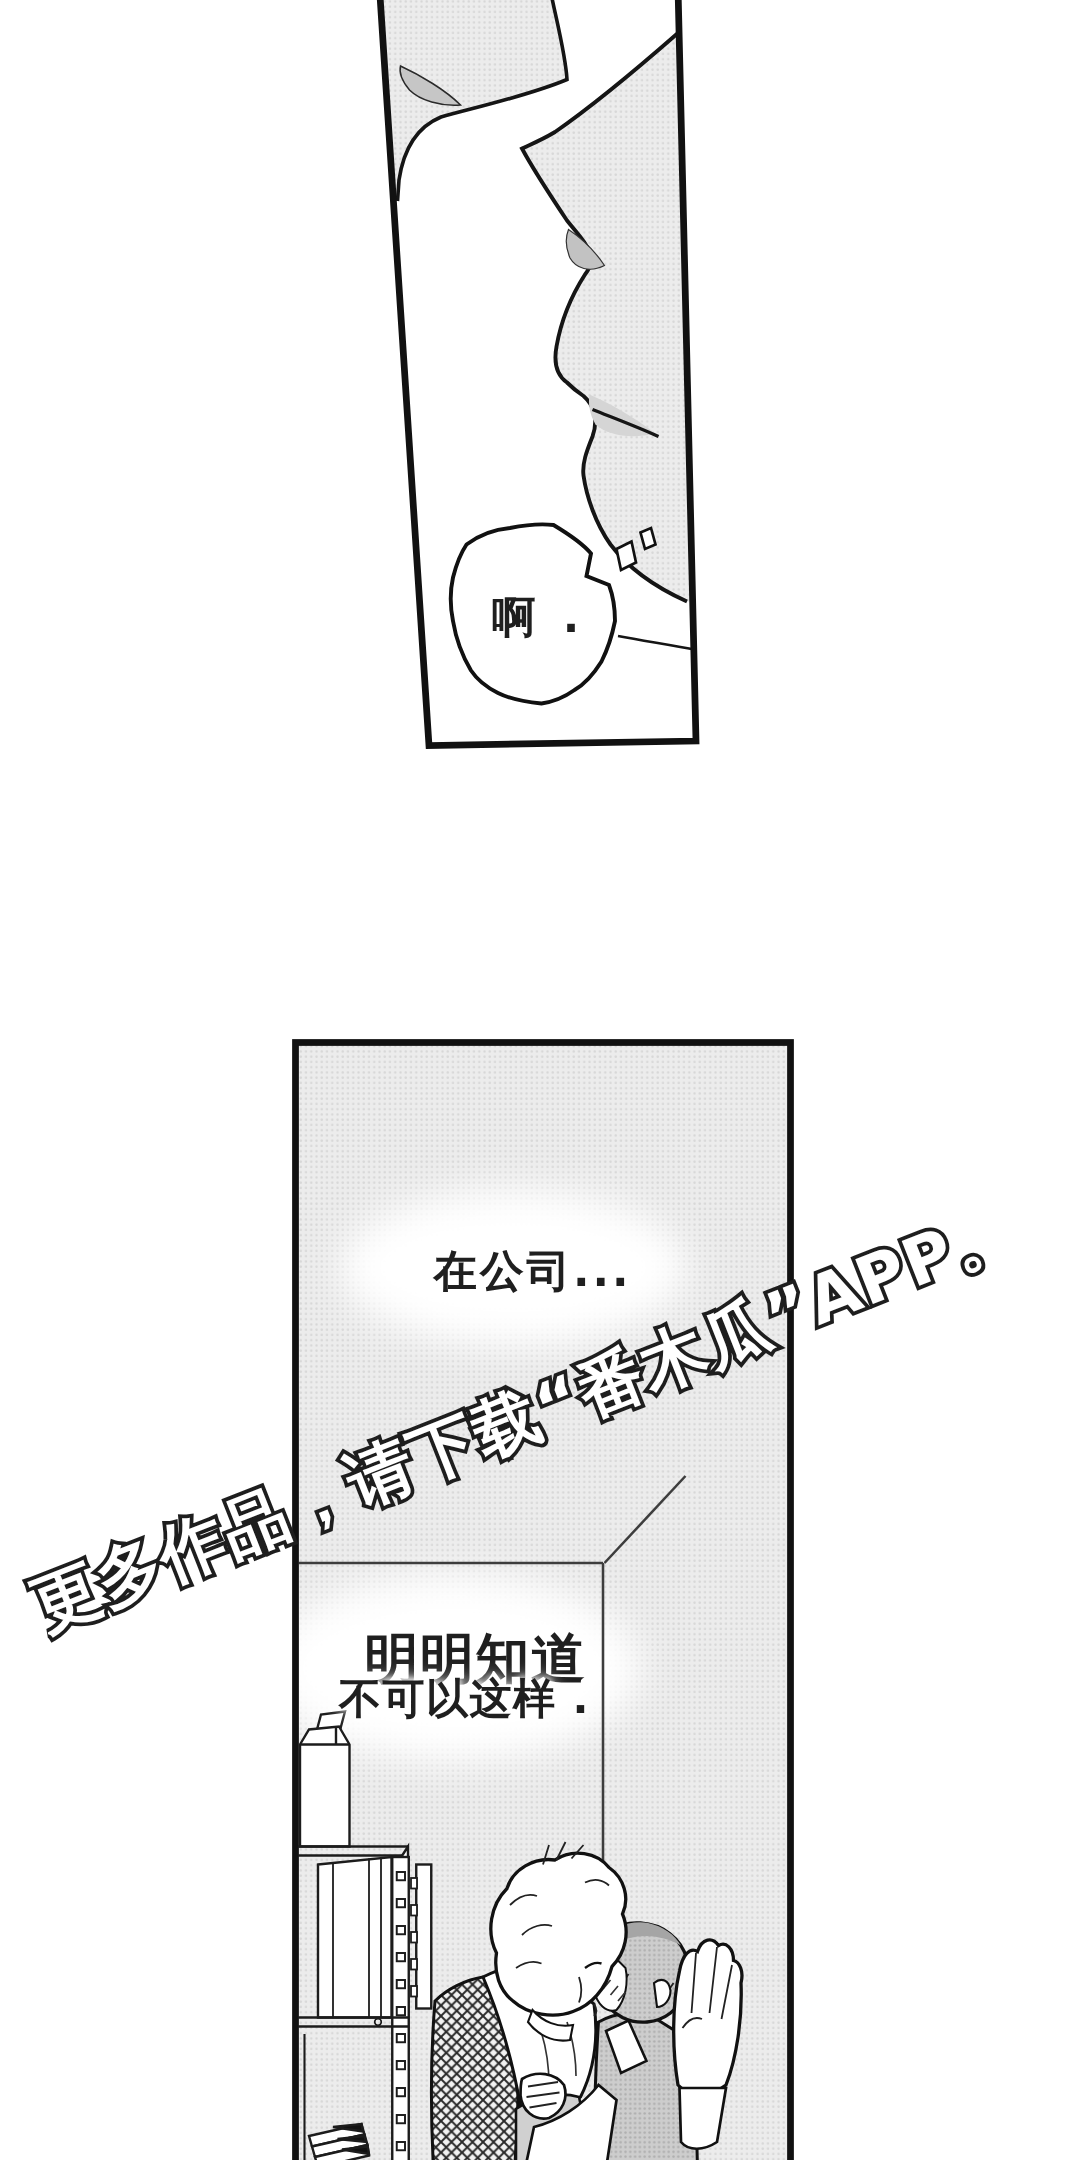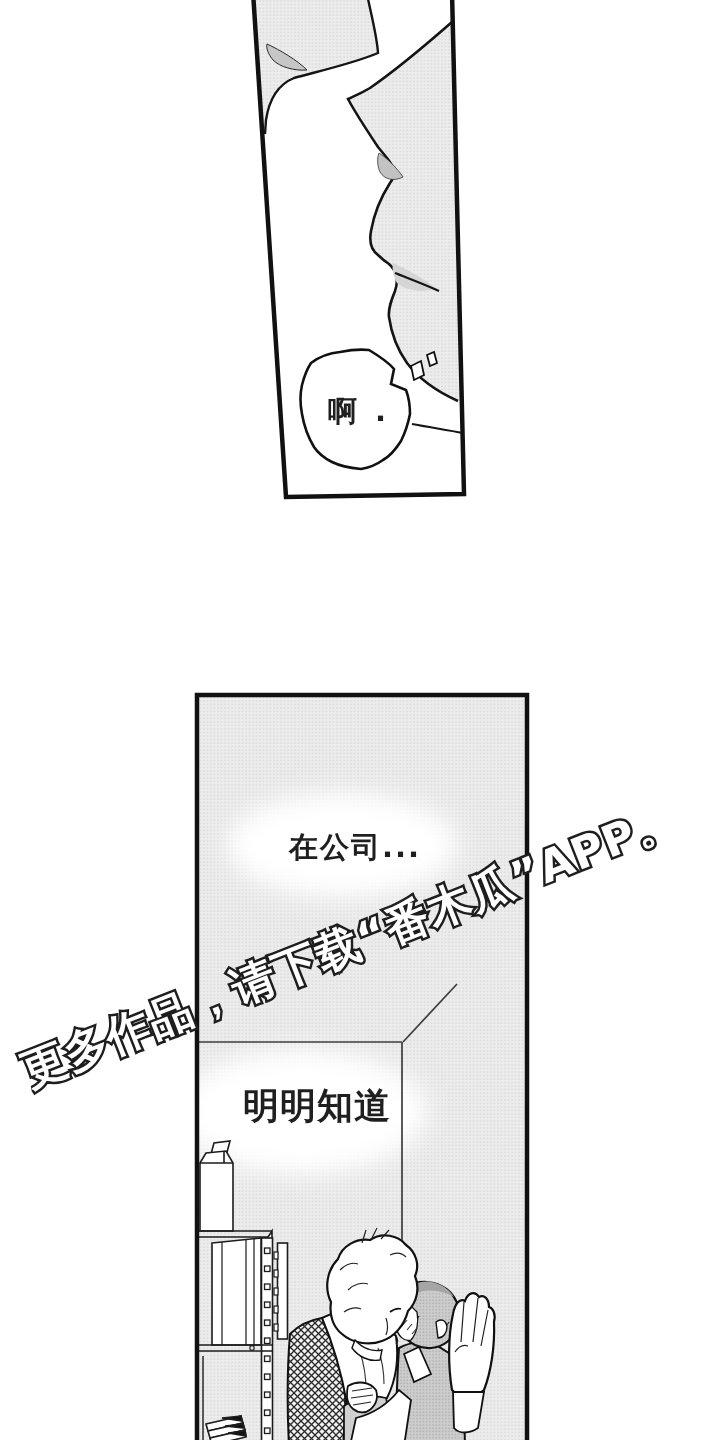--- a/index.html
+++ b/index.html
@@ -164,15 +164,16 @@
         <path d="M453,1392 L484,1392 L478,1428 C469,1434 459,1434 454,1428 Z" fill="#ffffff" stroke="#111111" stroke-width="1.8"></path>
       </g>
     </g>
     <rect x="197" y="695" width="330" height="751" fill="none" stroke="#111111" stroke-width="4.5"></rect>
   </g>
 </svg>
 
 <div class="txt bubble-txt">啊 .</div>
 <div class="txt narr1">在公司...</div>
 <div class="txt narr2a">明明知道</div>
+<div class="txt narr2b">不可以这样 .</div>
 <div class="watermark">更多作品，请下载“番木瓜”APP。</div>
 
 </div>
 
 </body></html>

